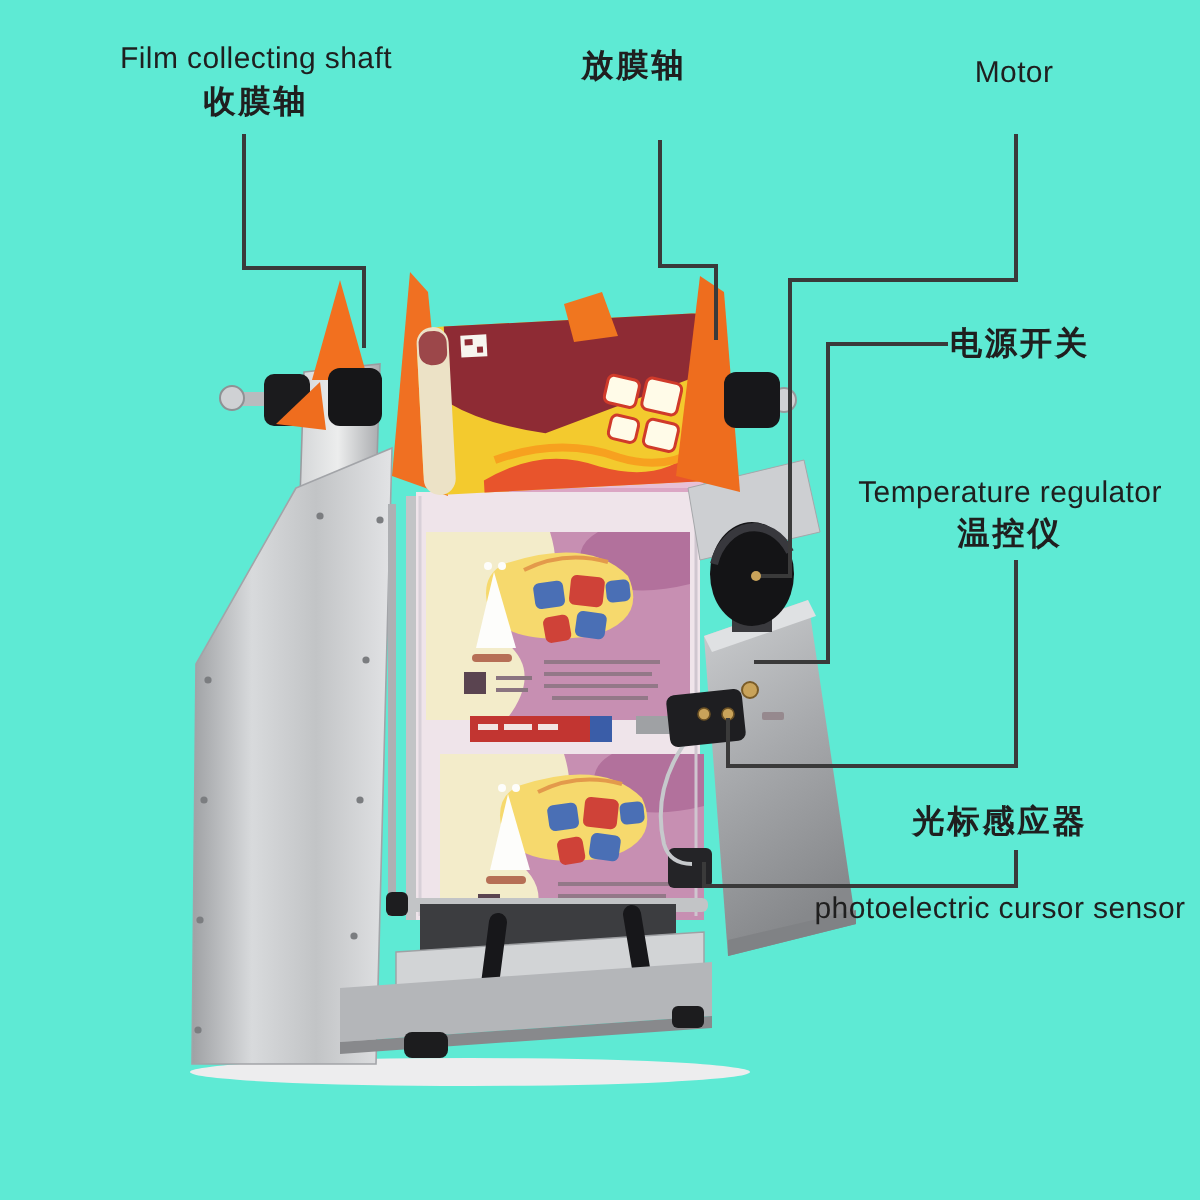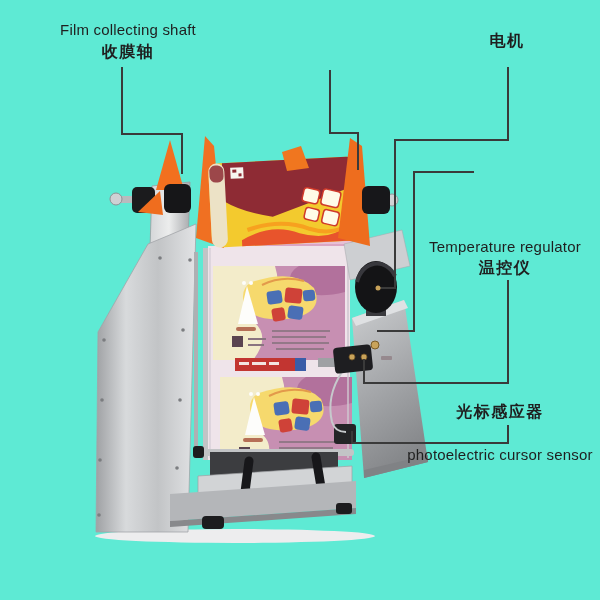--- a/index.html
+++ b/index.html
@@ -187,27 +187,29 @@
     </g>
     <circle cx="378" cy="288" r="2.5" fill="#c9a35a"></circle>
   </svg>
 
   <div class="label" style="left:28px;top:21px;width:200px;">
     <div class="line-en">Film collecting shaft</div>
     <div class="line-zh mt3">收膜轴</div>
   </div>
 
   <div class="label" style="left:217px;top:21px;width:200px;">
+    <div class="line-zh mt3">放膜轴</div>
   </div>
 
   <div class="label" style="left:427px;top:28px;width:160px;">
-    <div class="line-zh mt3">电机</div>
+    <div class="line-en">Motor</div>
   </div>
 
   <div class="label" style="left:420px;top:163px;width:180px;">
+    <div class="line-zh">电源开关</div>
   </div>
 
   <div class="label" style="left:395px;top:238px;width:220px;">
     <div class="line-en">Temperature regulator</div>
     <div class="line-zh mt2">温控仪</div>
   </div>
 
   <div class="label" style="left:395px;top:402px;width:210px;">
     <div class="line-zh">光标感应器</div>
     <div class="line-en mt24">photoelectric cursor sensor</div>

